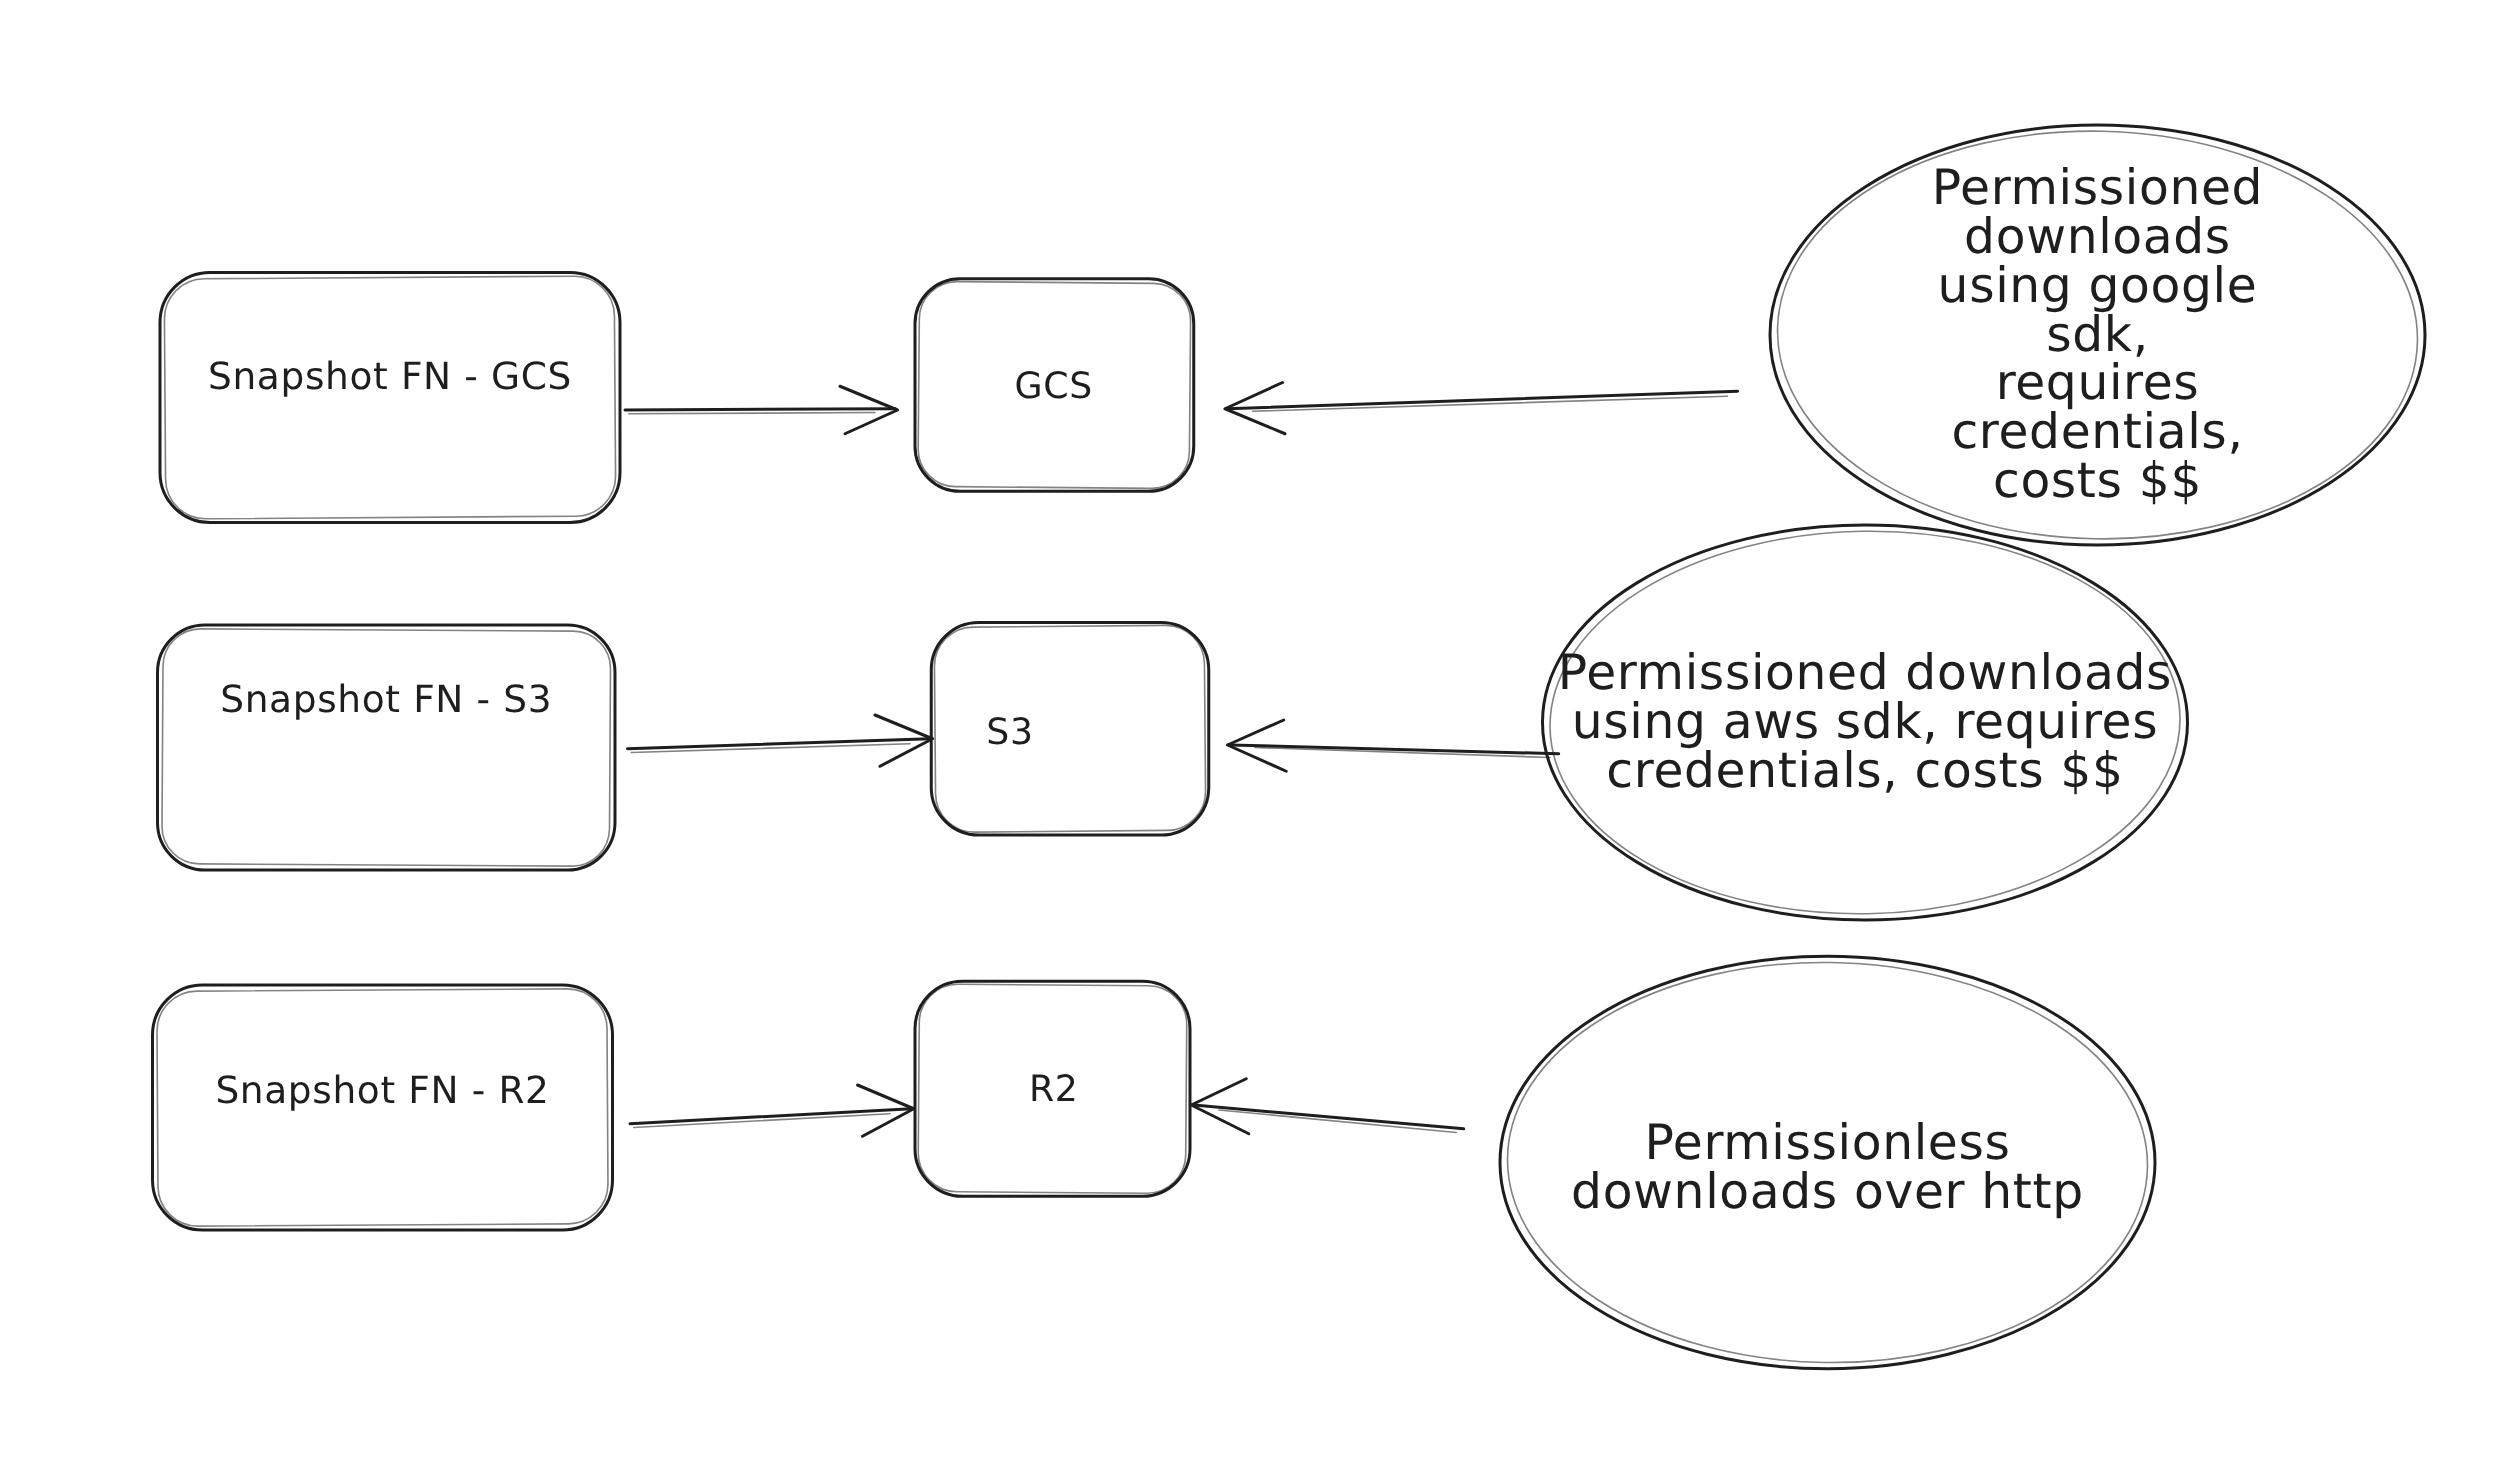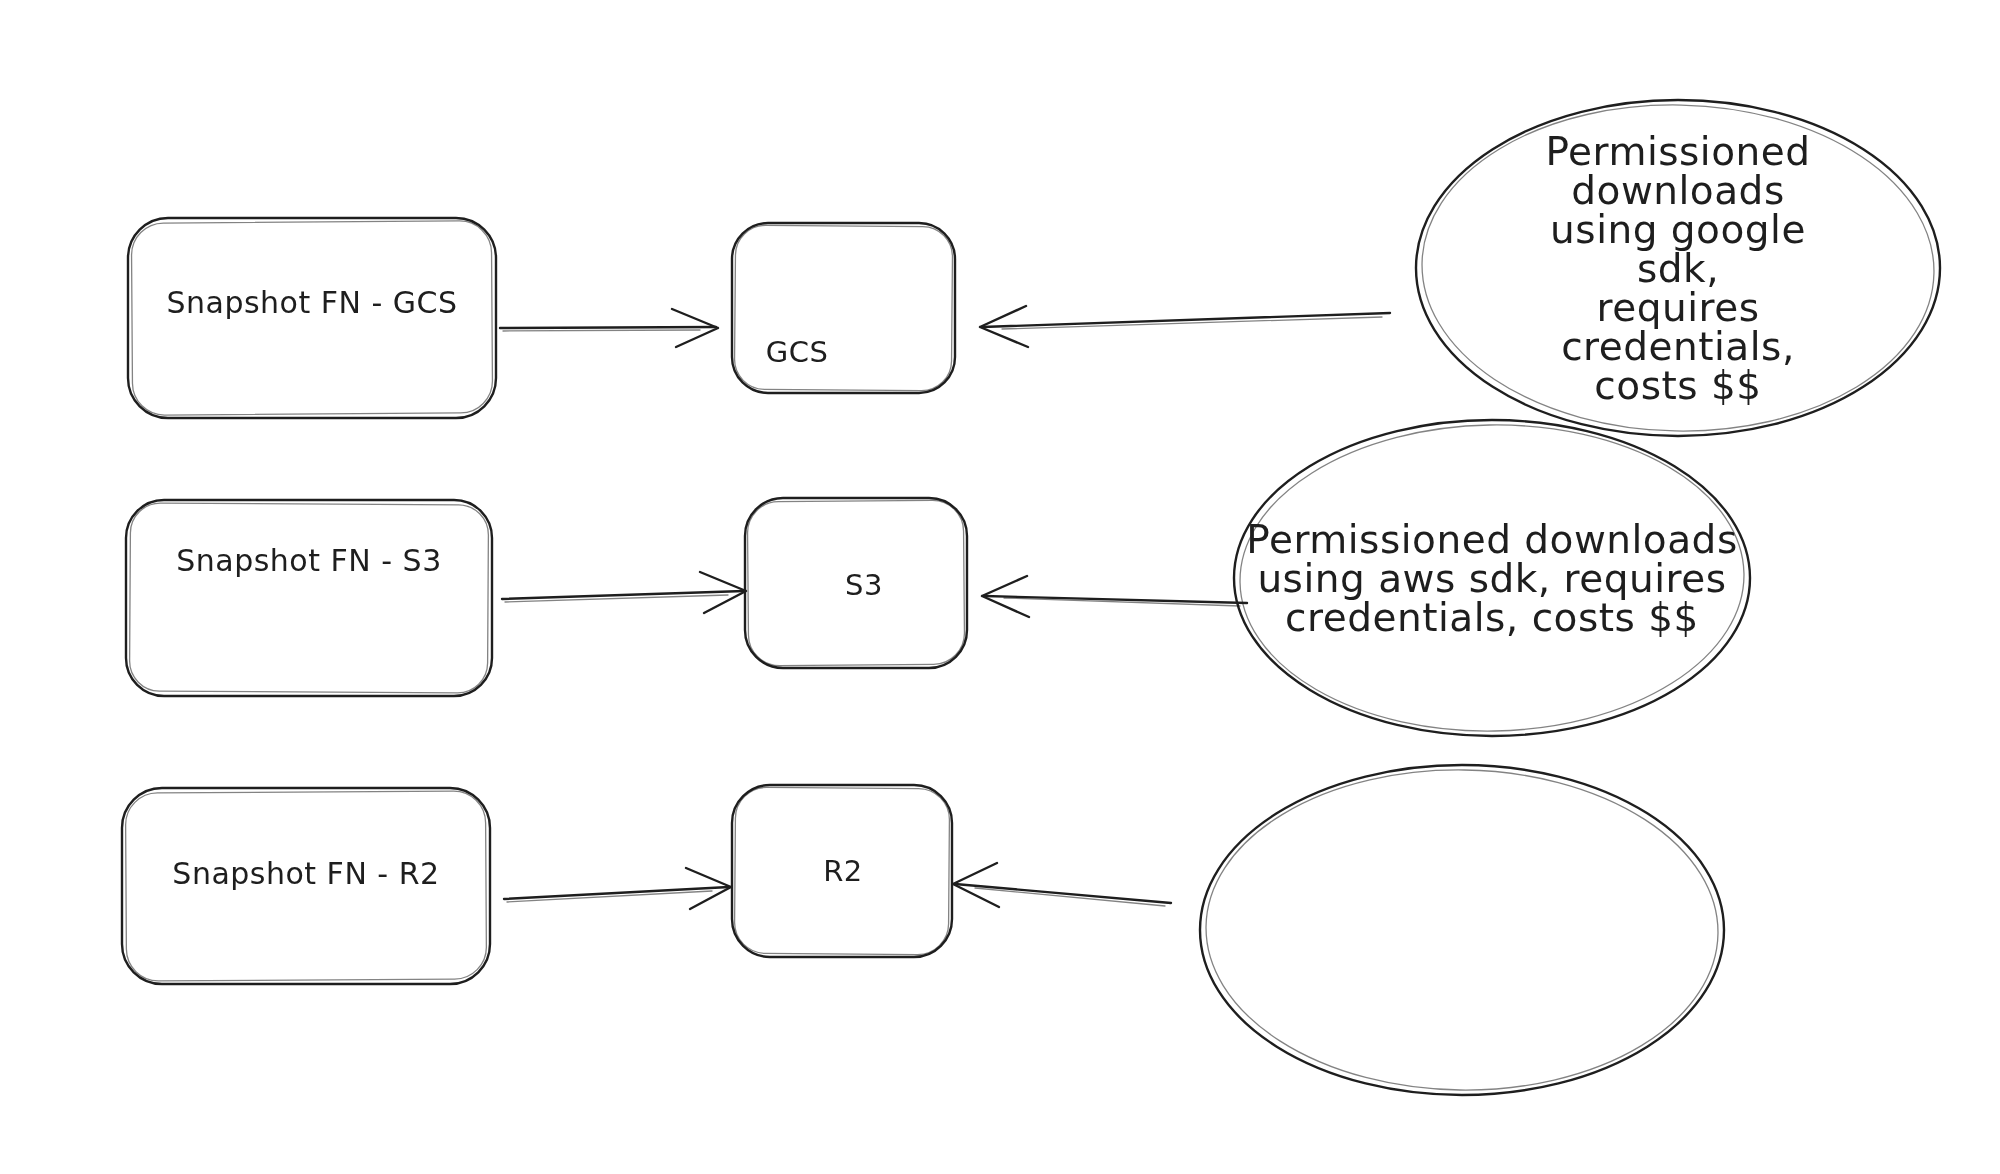--- a/index.html
+++ b/index.html
@@ -134,28 +134,30 @@
       <path class="s1" d="M686 868 L731 887 M690 909 L731 887"></path>
     </g>
     <g>
       <path class="s1" d="M1171 903 L955 884"></path>
       <path class="s2" d="M1165 906 L975 888"></path>
       <path class="s1" d="M997 863 L953 884 M999 907 L953 884"></path>
     </g>
   </svg>
 
   <div class="label big" style="left:312px;  top:302px;">Snapshot FN - GCS</div>
-  <div class="label small" style="left:797px;  top:308px;margin-top:44px;">GCS</div>
+  <div class="label small" style="left:843px;  top:308px;">GCS</div>
   <div class="label note" style="left:1678px; top:268px;">Permissioned downloads
 using google sdk,
 requires credentials,
 costs $$</div>
 
   <div class="label big" style="left:309px;  top:560px;">Snapshot FN - S3</div>
-  <div class="label small" style="left:864px;  top:585px;">S3</div>
+  <div class="label small" style="left:808px;  top:585px;">S3</div>
   <div class="label note" style="left:1492px; top:578px;">Permissioned downloads
 using aws sdk, requires
 credentials, costs $$</div>
 
   <div class="label big" style="left:306px;  top:873px;">Snapshot FN - R2</div>
   <div class="label small" style="left:843px;  top:871px;">R2</div>
+  <div class="label note" style="left:1462px; top:934px;">Permissionless
+downloads over http</div>
 
 </div>
 
 </body></html>

